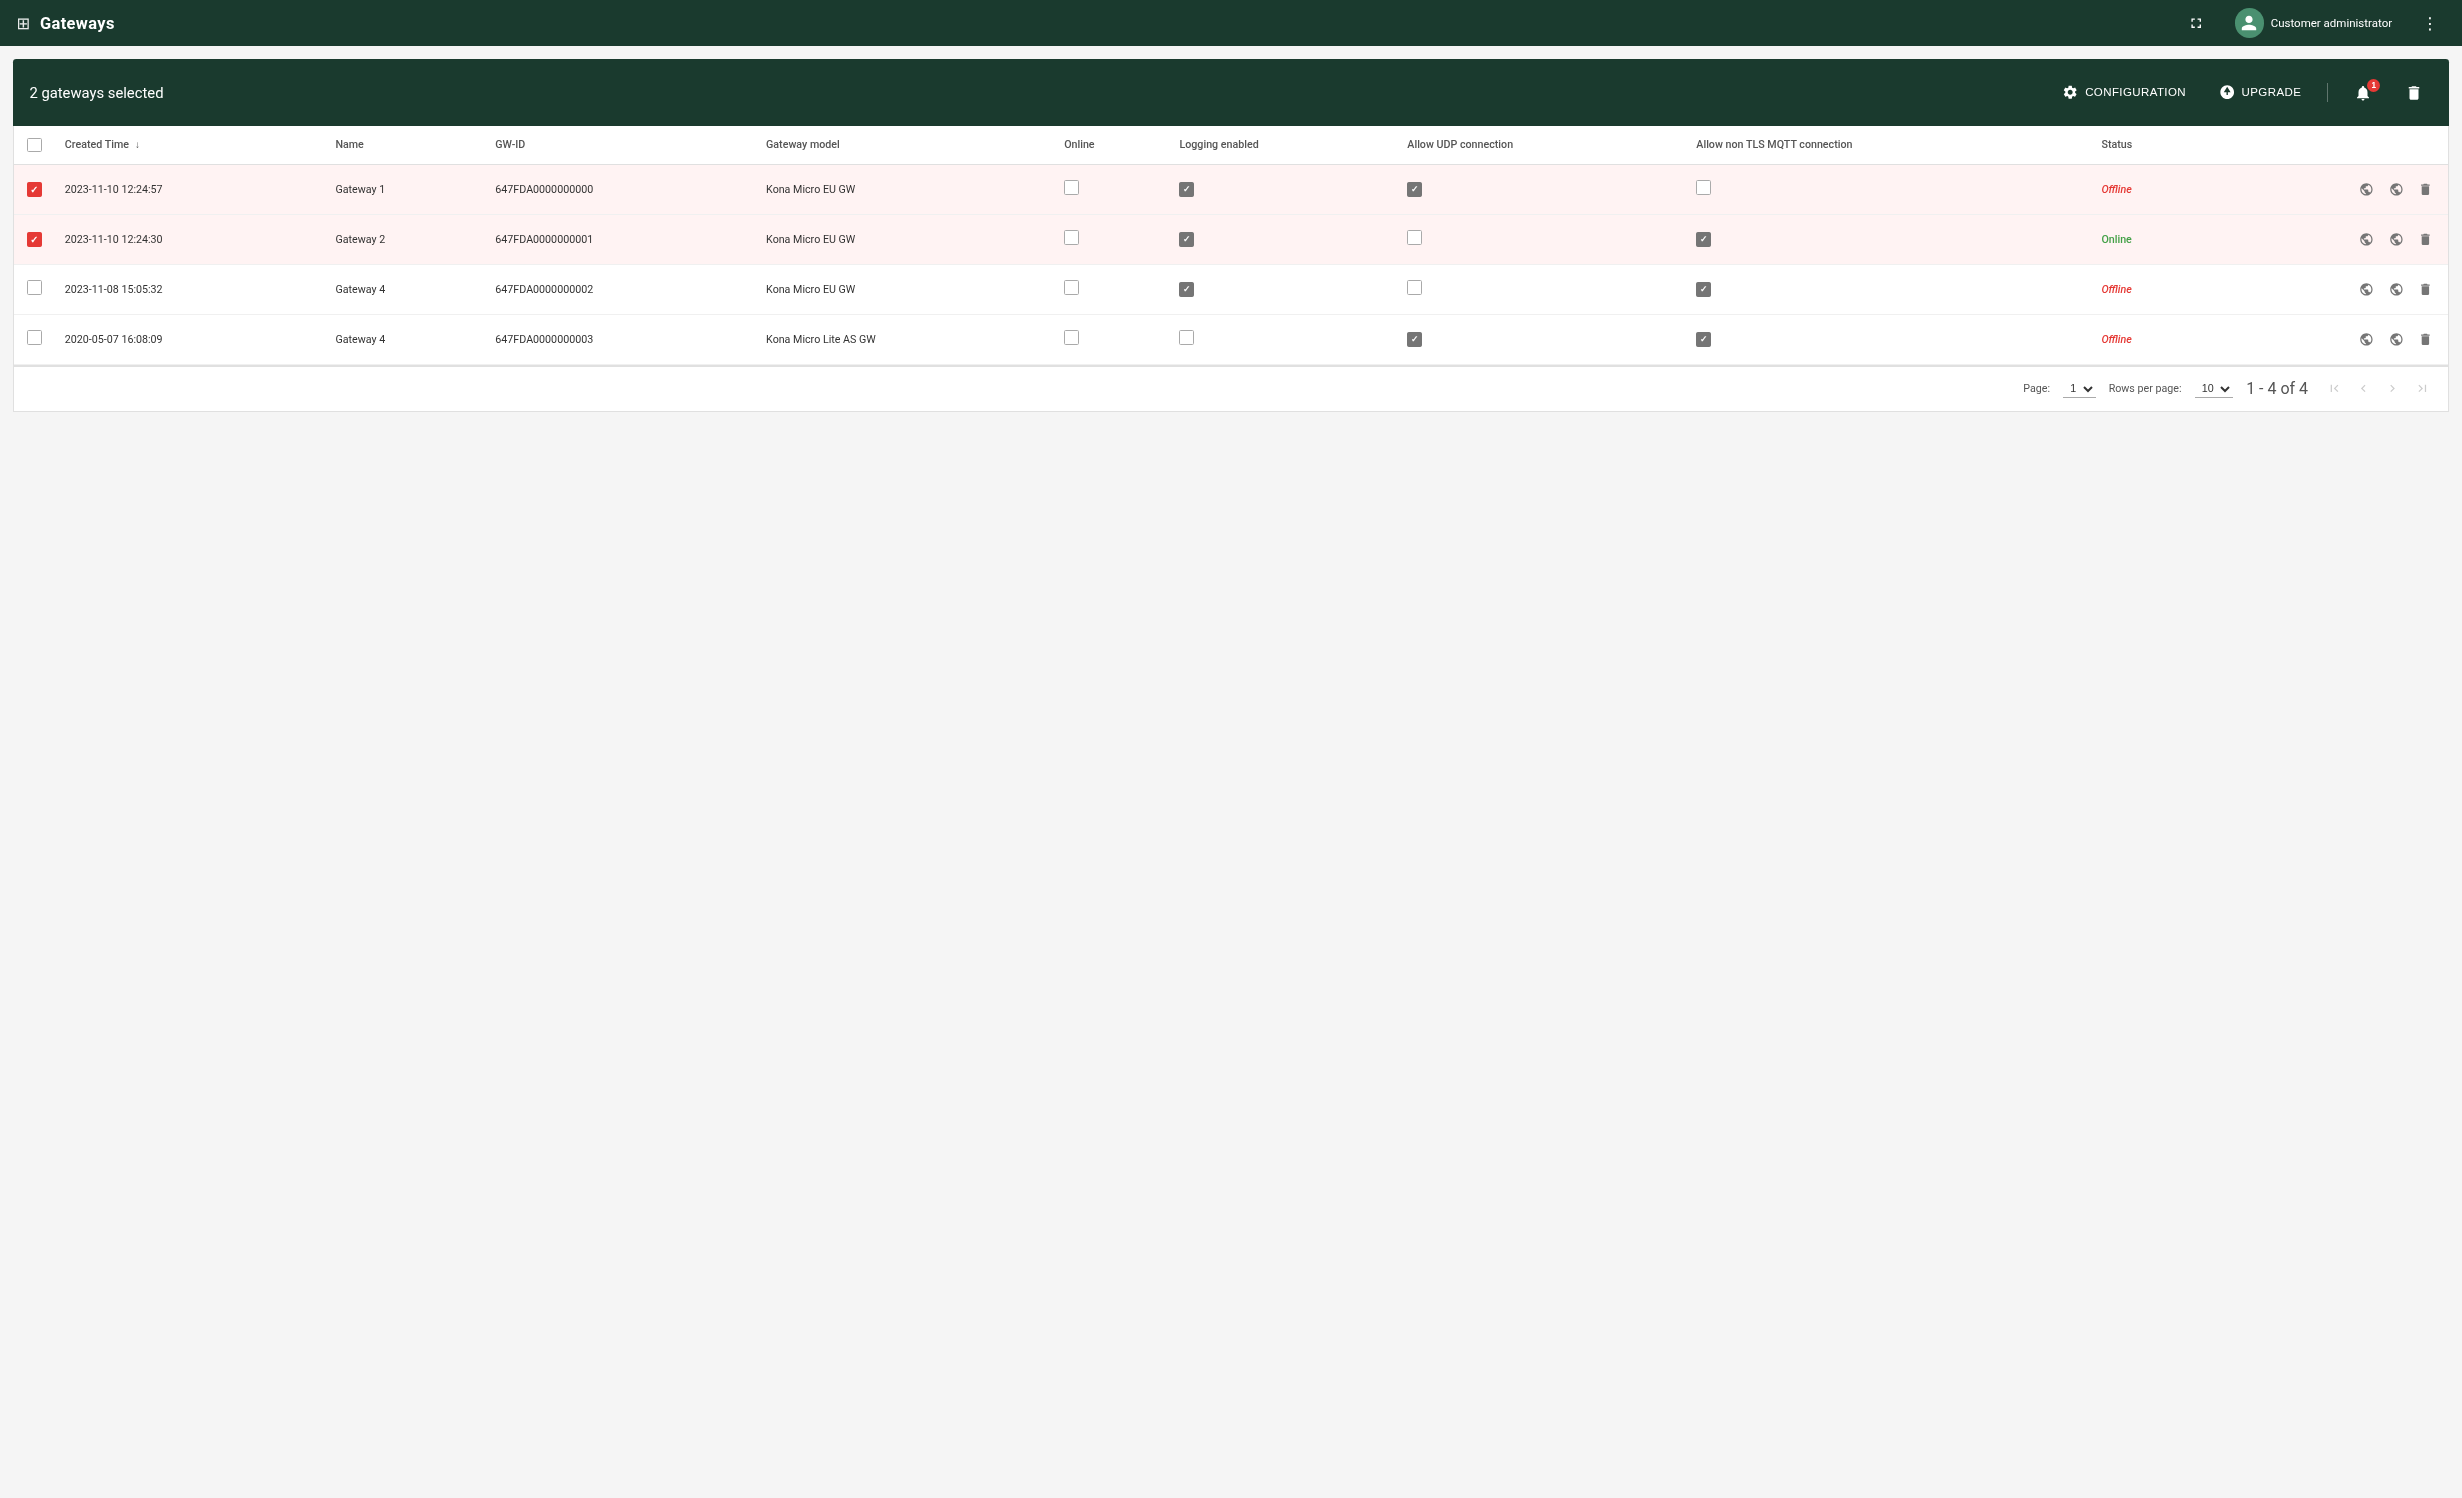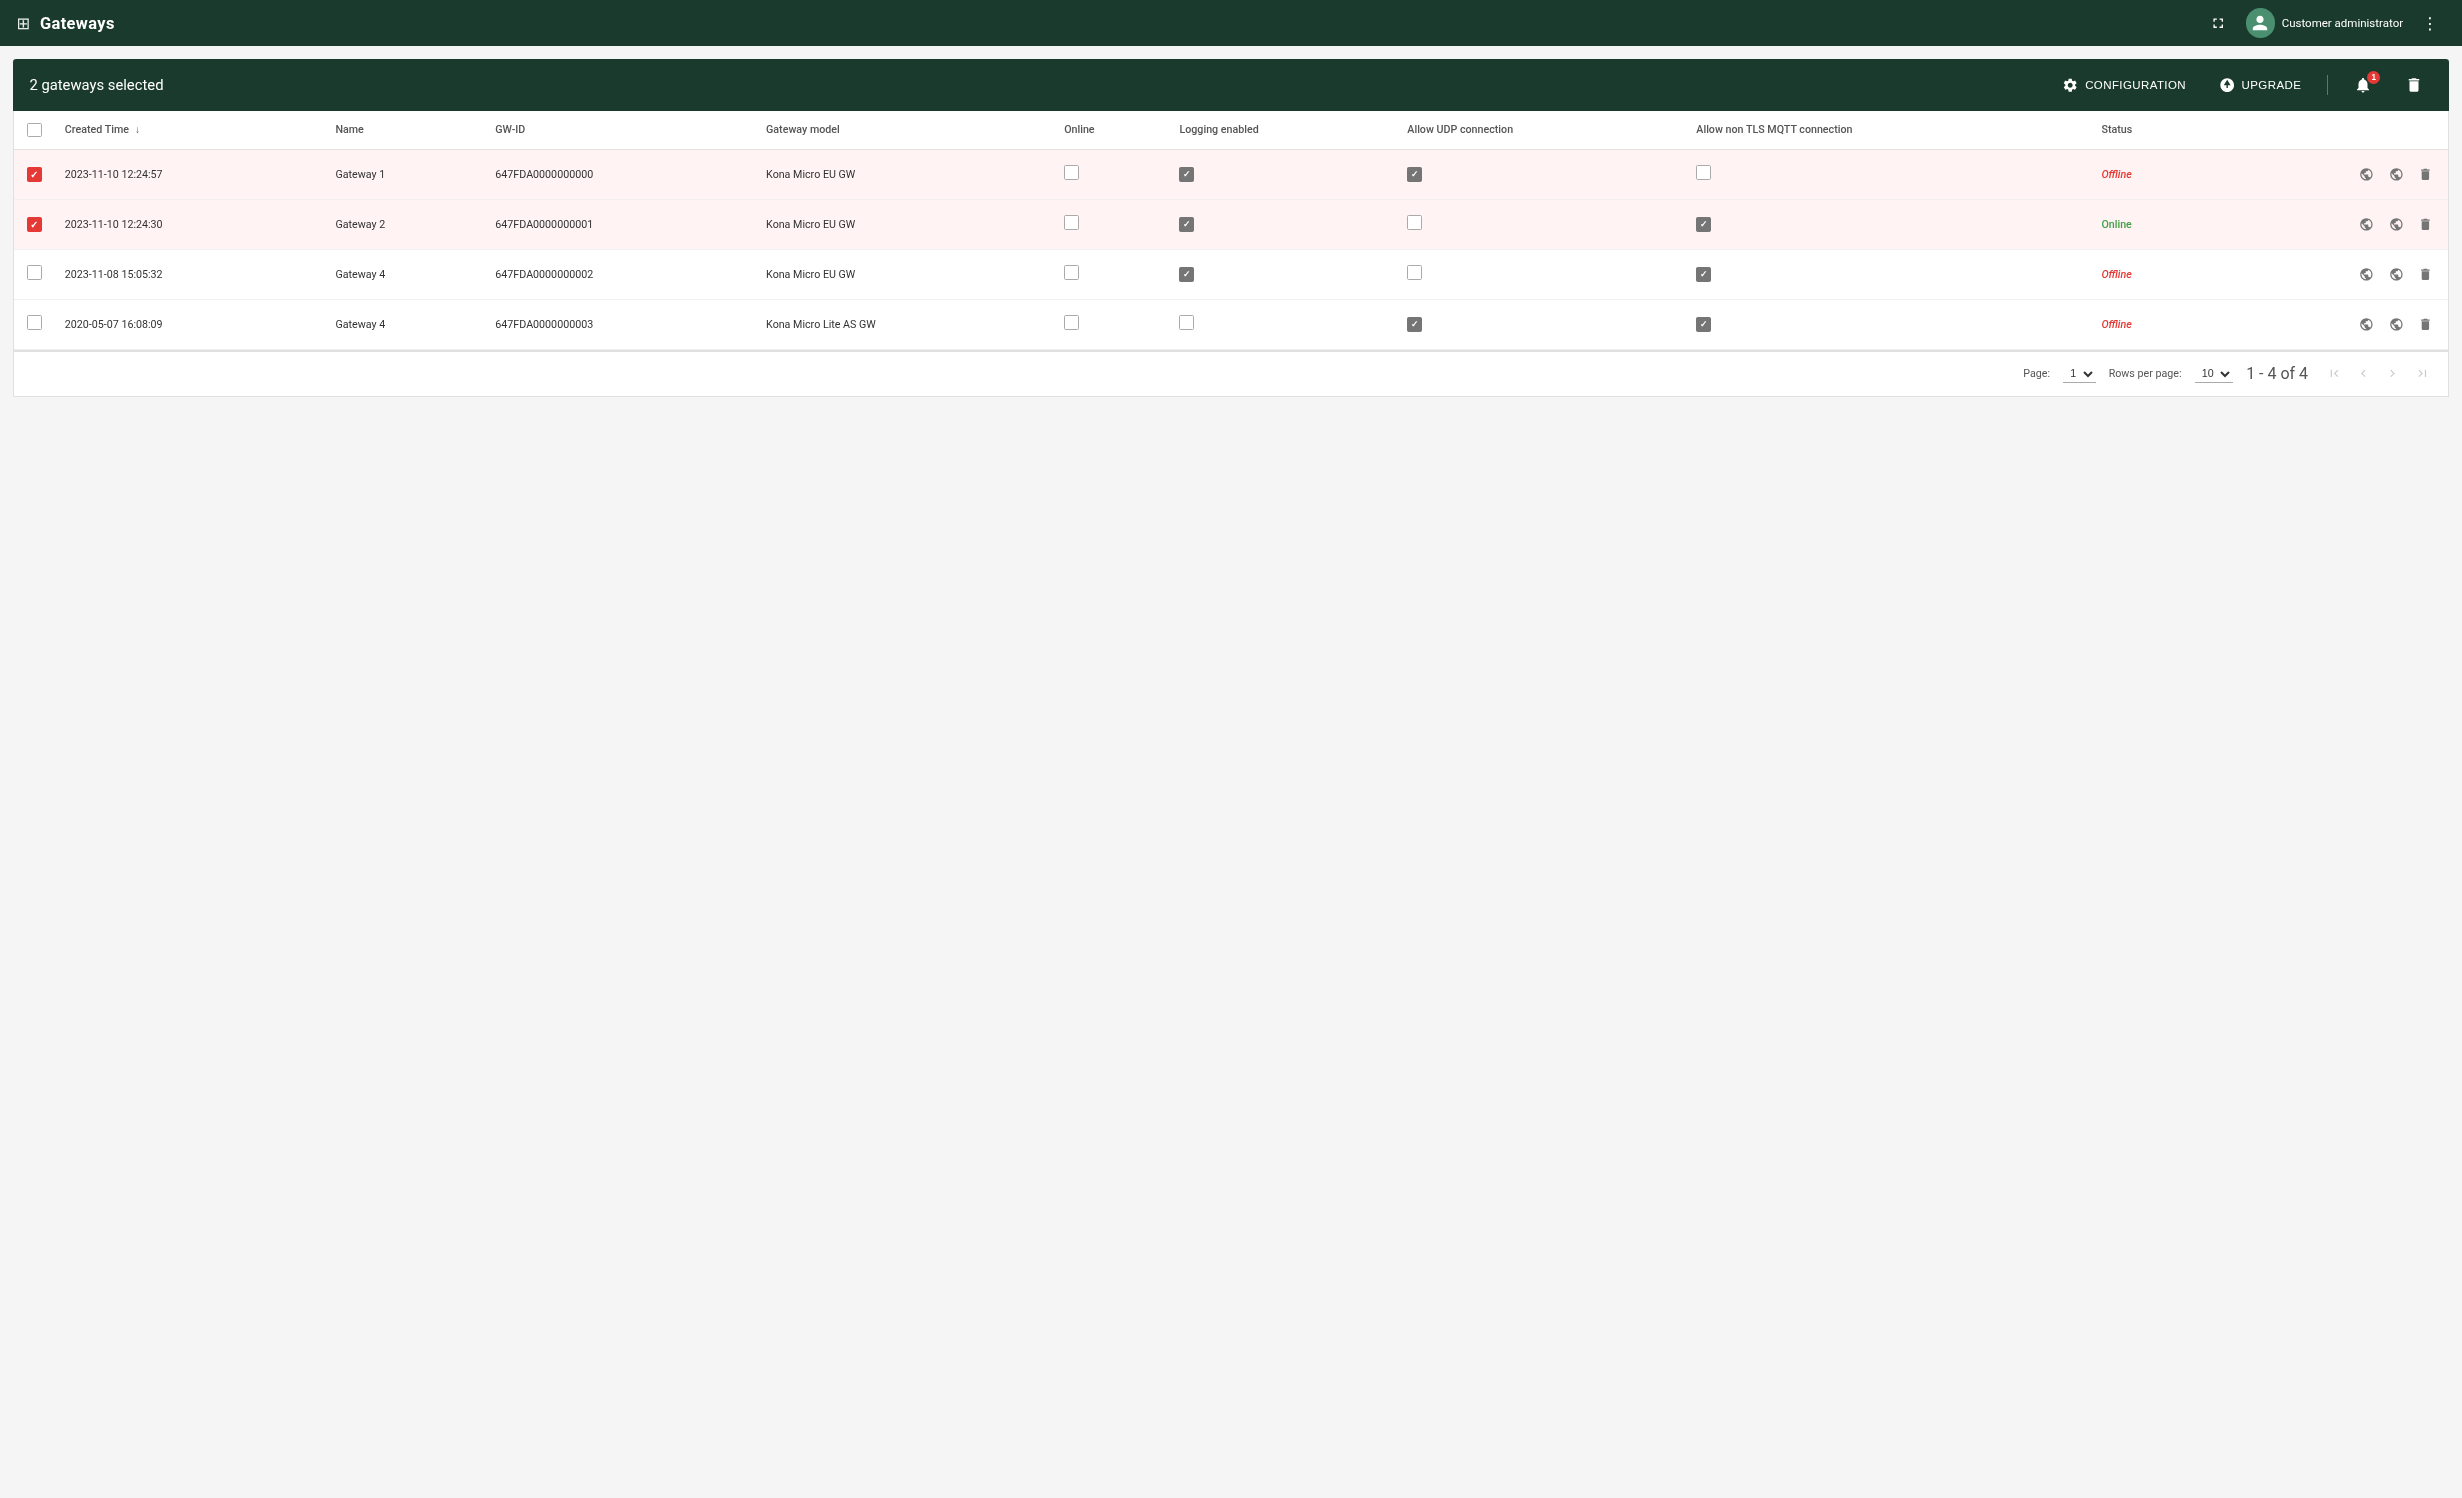--- a/index.html
+++ b/index.html
@@ -25,21 +25,21 @@
       opacity: 0.9;
     }
     .top-nav-title {
       font-size: 16.4px;
       font-weight: 700;
       letter-spacing: 0.4px;
     }
     .top-nav-right {
       display: flex;
       align-items: flex-start;
-      gap: 13px;
+      gap: 24px;
     }
     .nav-icon-btn {
       background: none;
       border: none;
       color: white;
       cursor: pointer;
       display: flex;
       align-items: center;
       justify-content: center;
       width: 29.5px;
@@ -71,21 +71,21 @@
     
     .main-content {
       padding: 13px;
       min-height: calc(100vh - 46px);
     }
 
     
     .selection-bar {
       background: #1a3a2e;
       color: white;
-      height: 52px;
+      height: 67px;
       display: flex;
       align-items: center;
       justify-content: space-between;
       padding: 0 16.4px;
       border-radius: 3.3px 3.3px 0 0;
     }
     .selection-count {
       font-size: 14.8px;
       font-weight: 400;
     }

